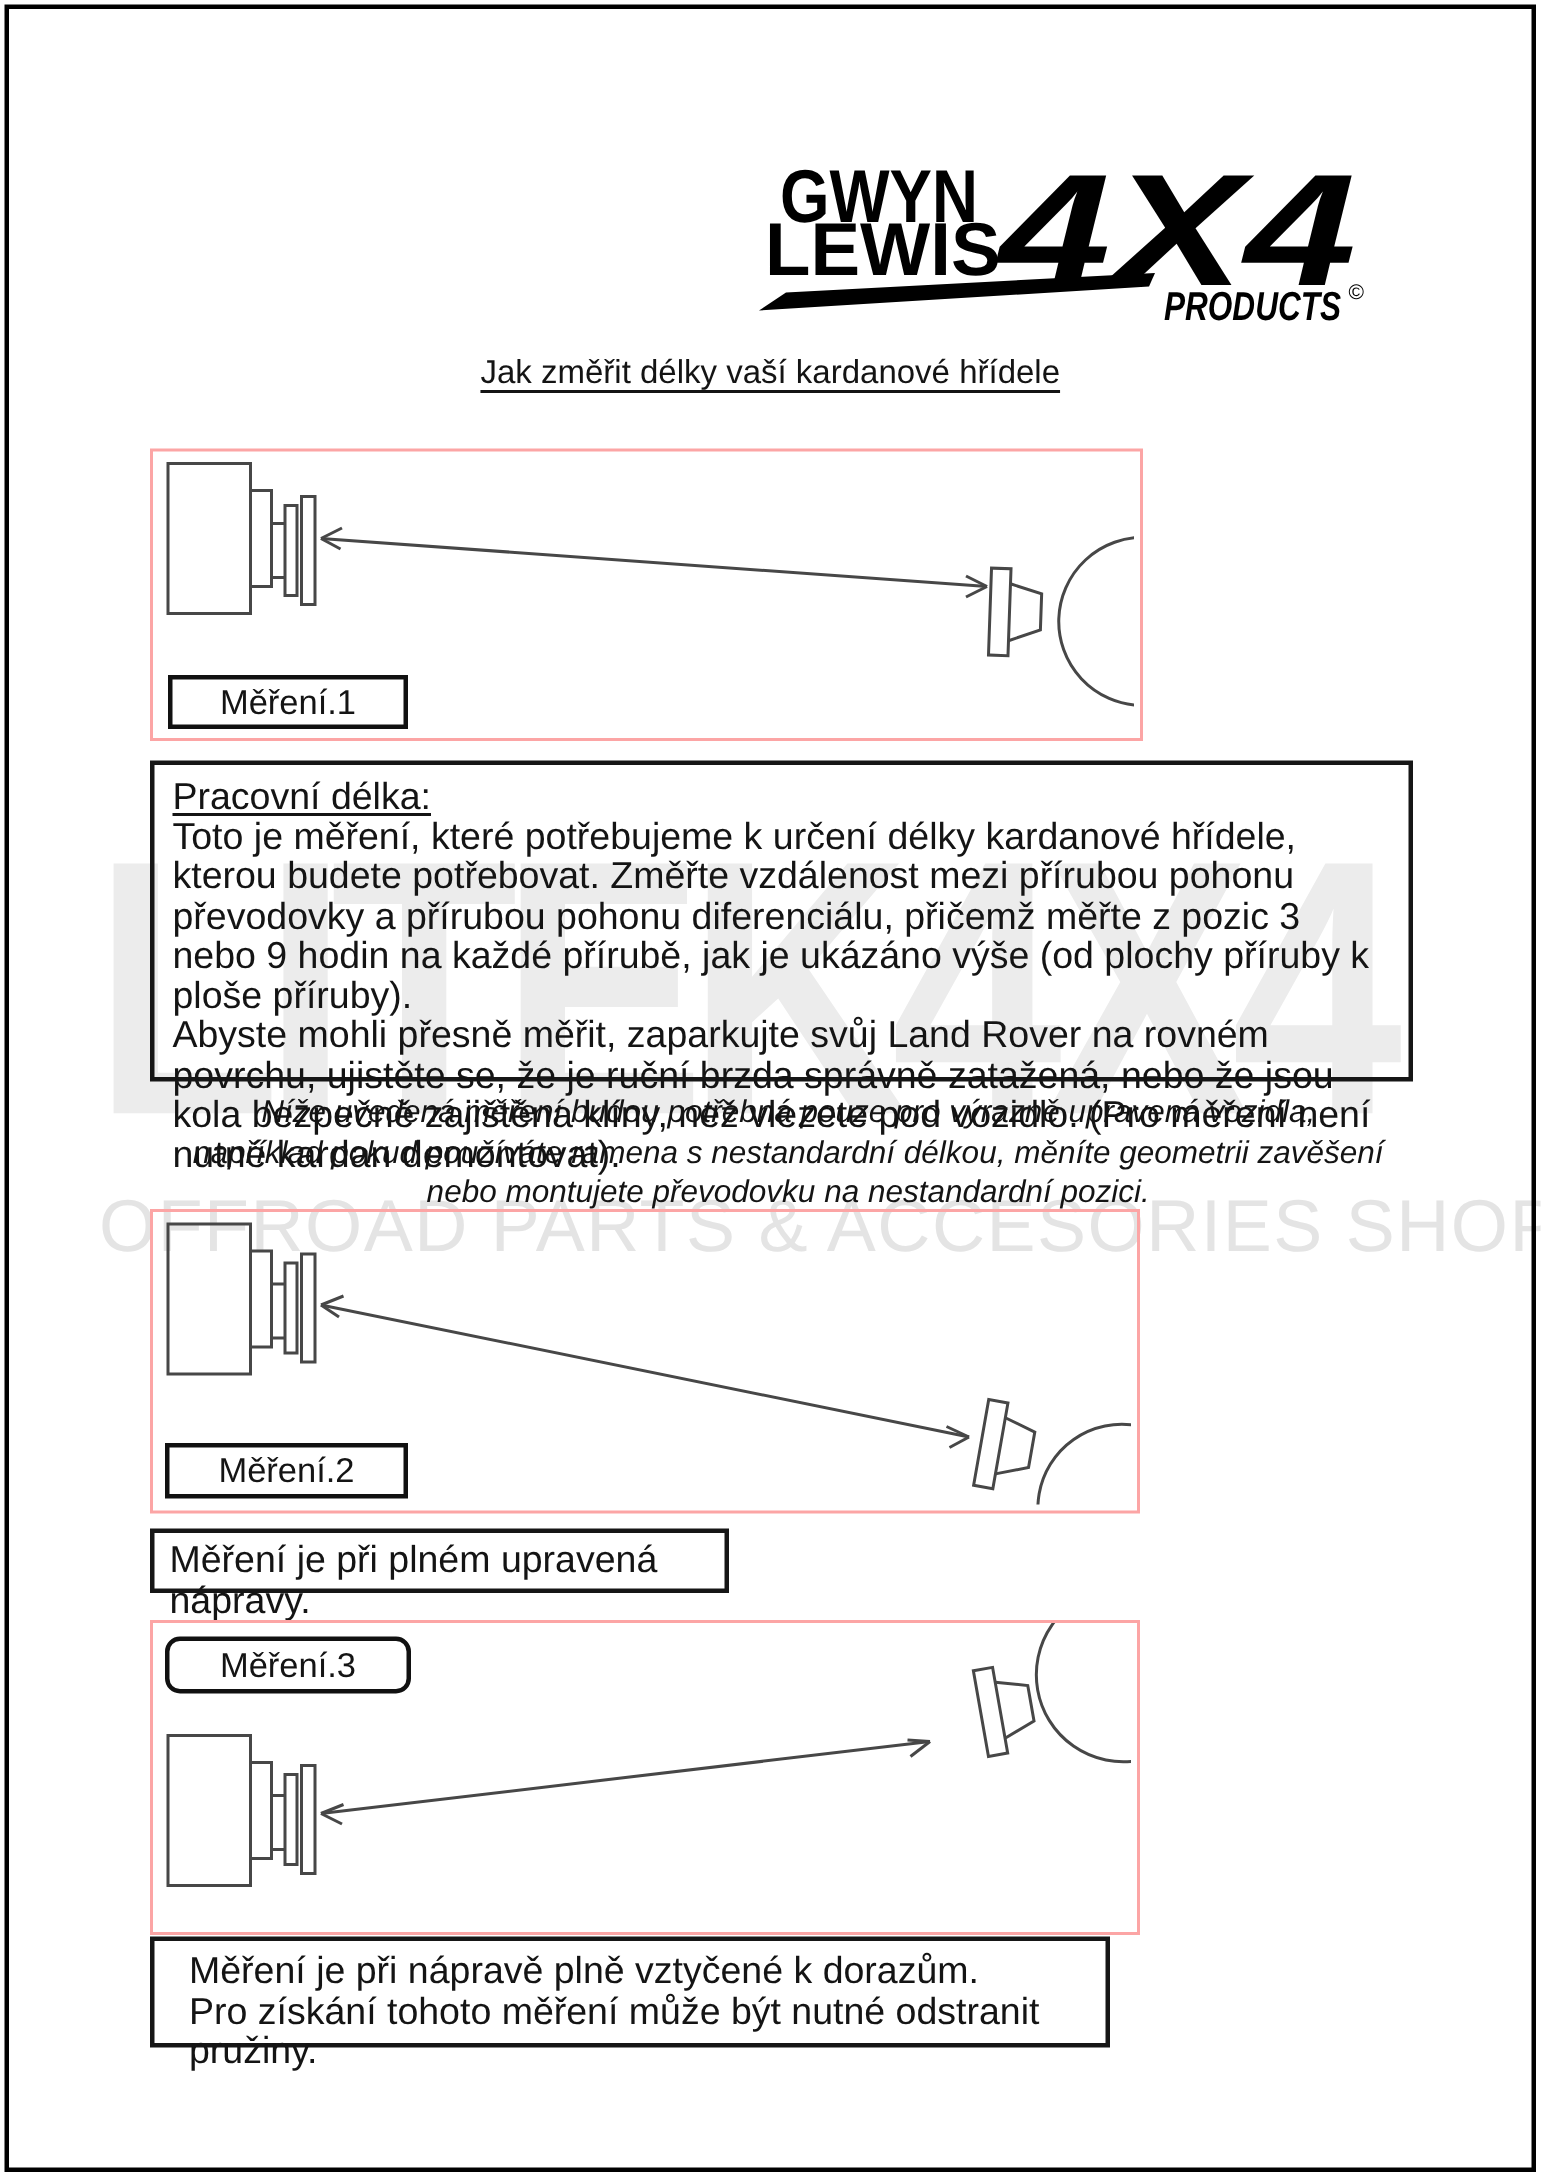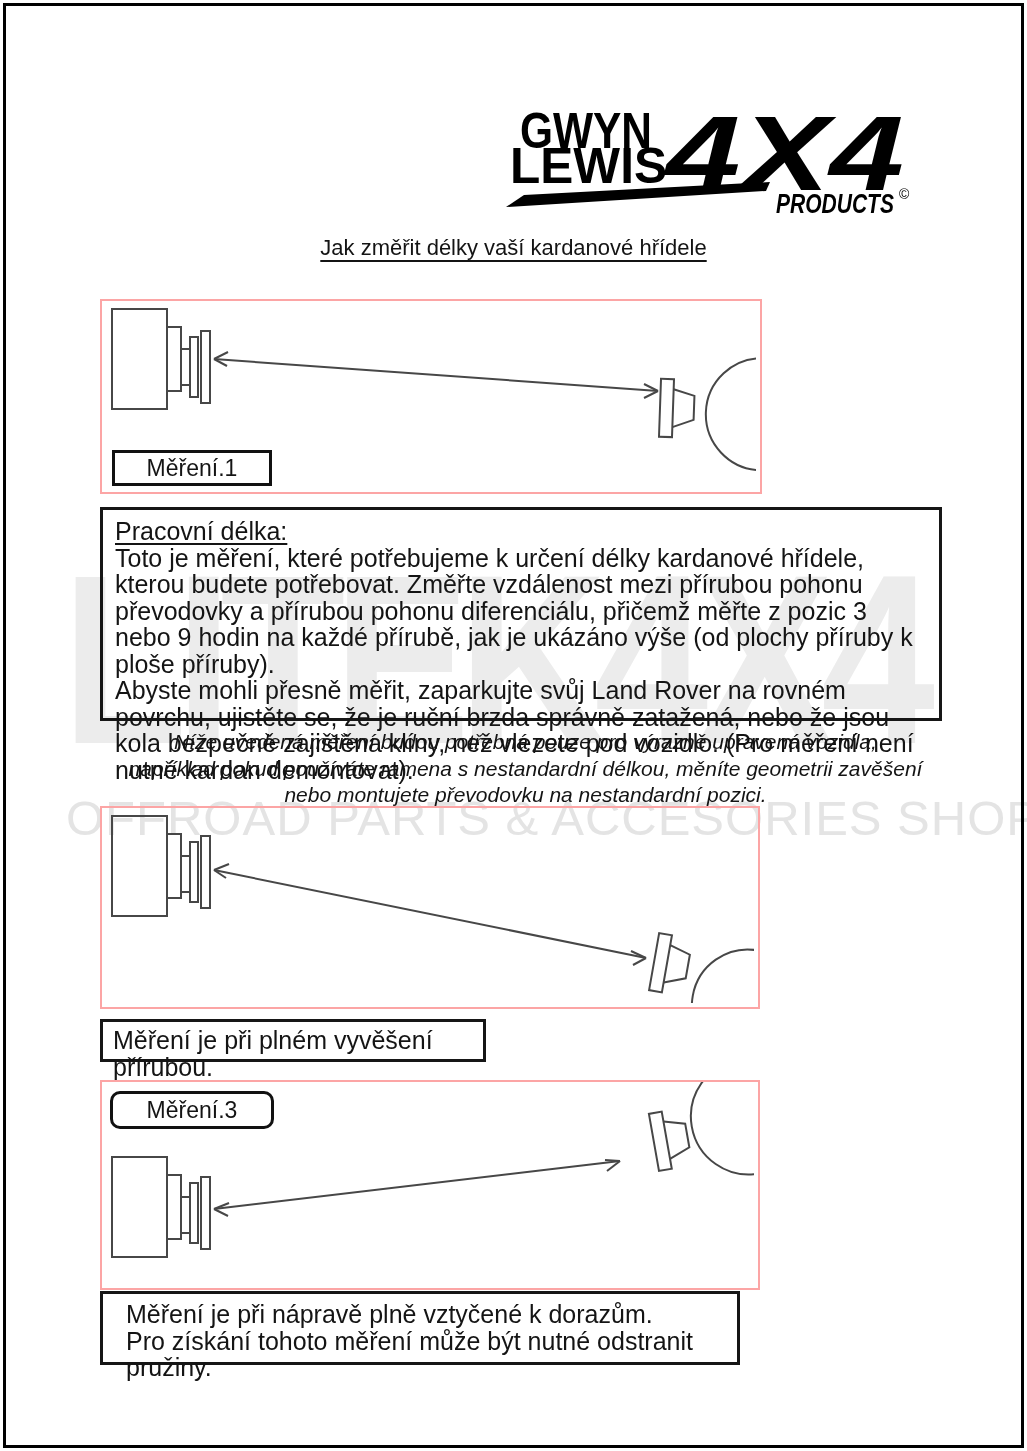--- a/index.html
+++ b/index.html
@@ -144,23 +144,26 @@
         <line x1="112" y1="62" x2="124" y2="70"></line>
       <line x1="544" y1="150" x2="529" y2="143"></line>
         <line x1="544" y1="150" x2="531" y2="157"></line>
     </g>
     <g transform="rotate(10 560 155)">
       <rect x="552" y="126" width="13" height="58"></rect>
       <path d="M565,136 L586,142 L586,166 L565,174"></path>
       <circle cx="652" cy="182" r="56"></circle>
     </g>
   </svg>
+  <div class="meas-label" style="left:8px; top:154px; width:156px; height:31px;">
+    <span>Měření.2</span>
+  </div>
 </div>
 
-<div class="textbox" id="caption-2">Měření je při plném vyvěšení přírubou.</div>
+<div class="textbox" id="caption-2">Měření je při plném upravená nápravy.</div>
 
 <div class="diagram" id="diagram-3">
   <svg width="652" height="202" viewBox="0 0 652 202" fill="none" stroke="#474747" stroke-width="2">
     <rect x="10" y="75" width="55" height="100"></rect>
     <rect x="65" y="93" width="14" height="64"></rect>
     <line x1="79" y1="115" x2="88" y2="115"></line>
       <line x1="79" y1="151" x2="88" y2="151"></line>
     <rect x="88" y="101" width="8" height="60"></rect>
     <rect x="99" y="95" width="9" height="72"></rect>
     <g>

